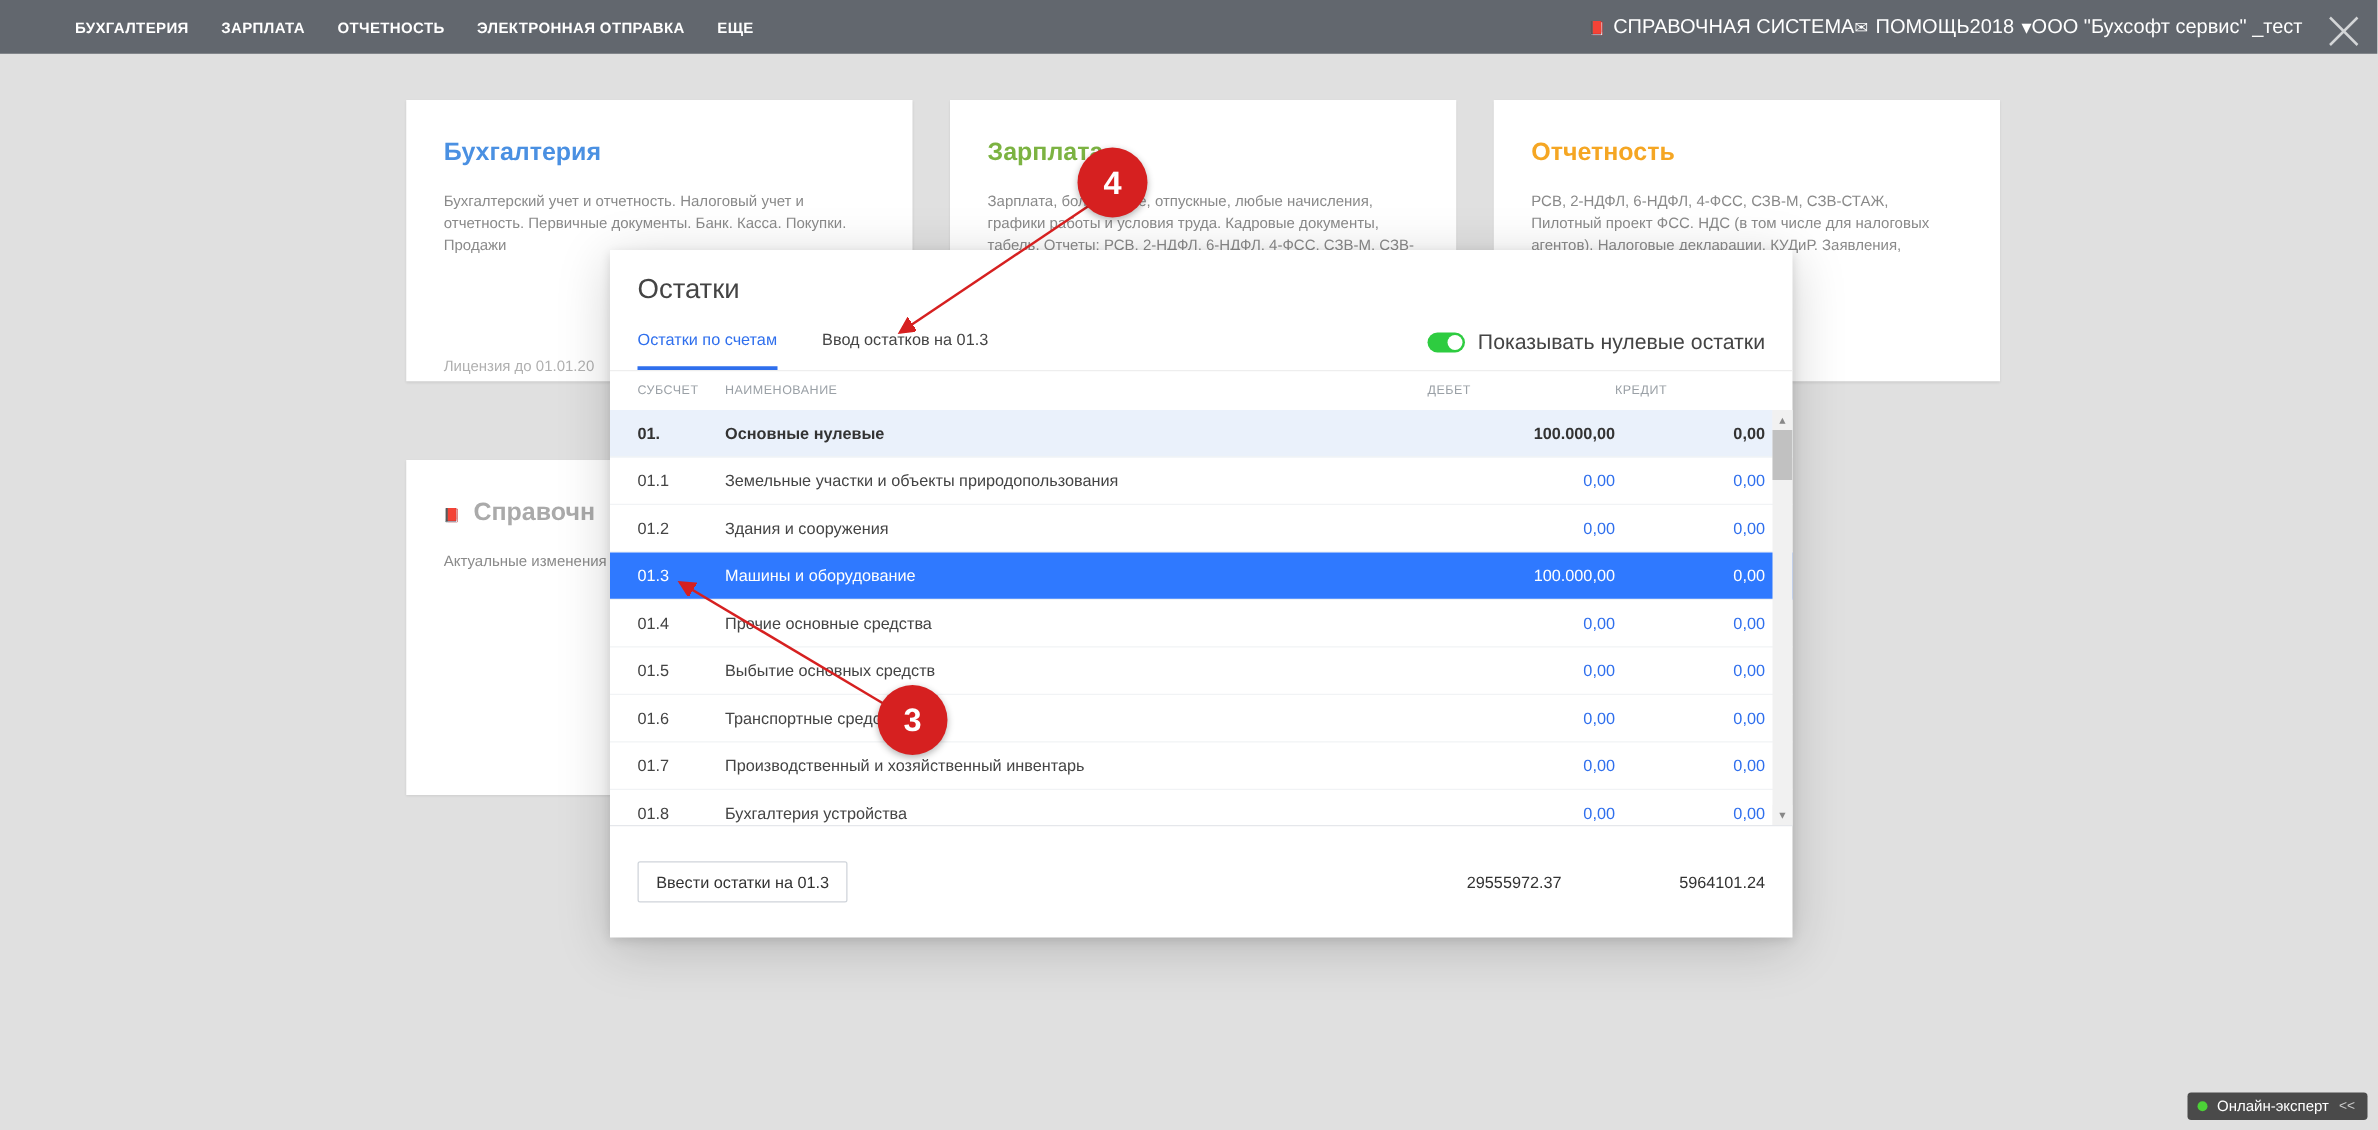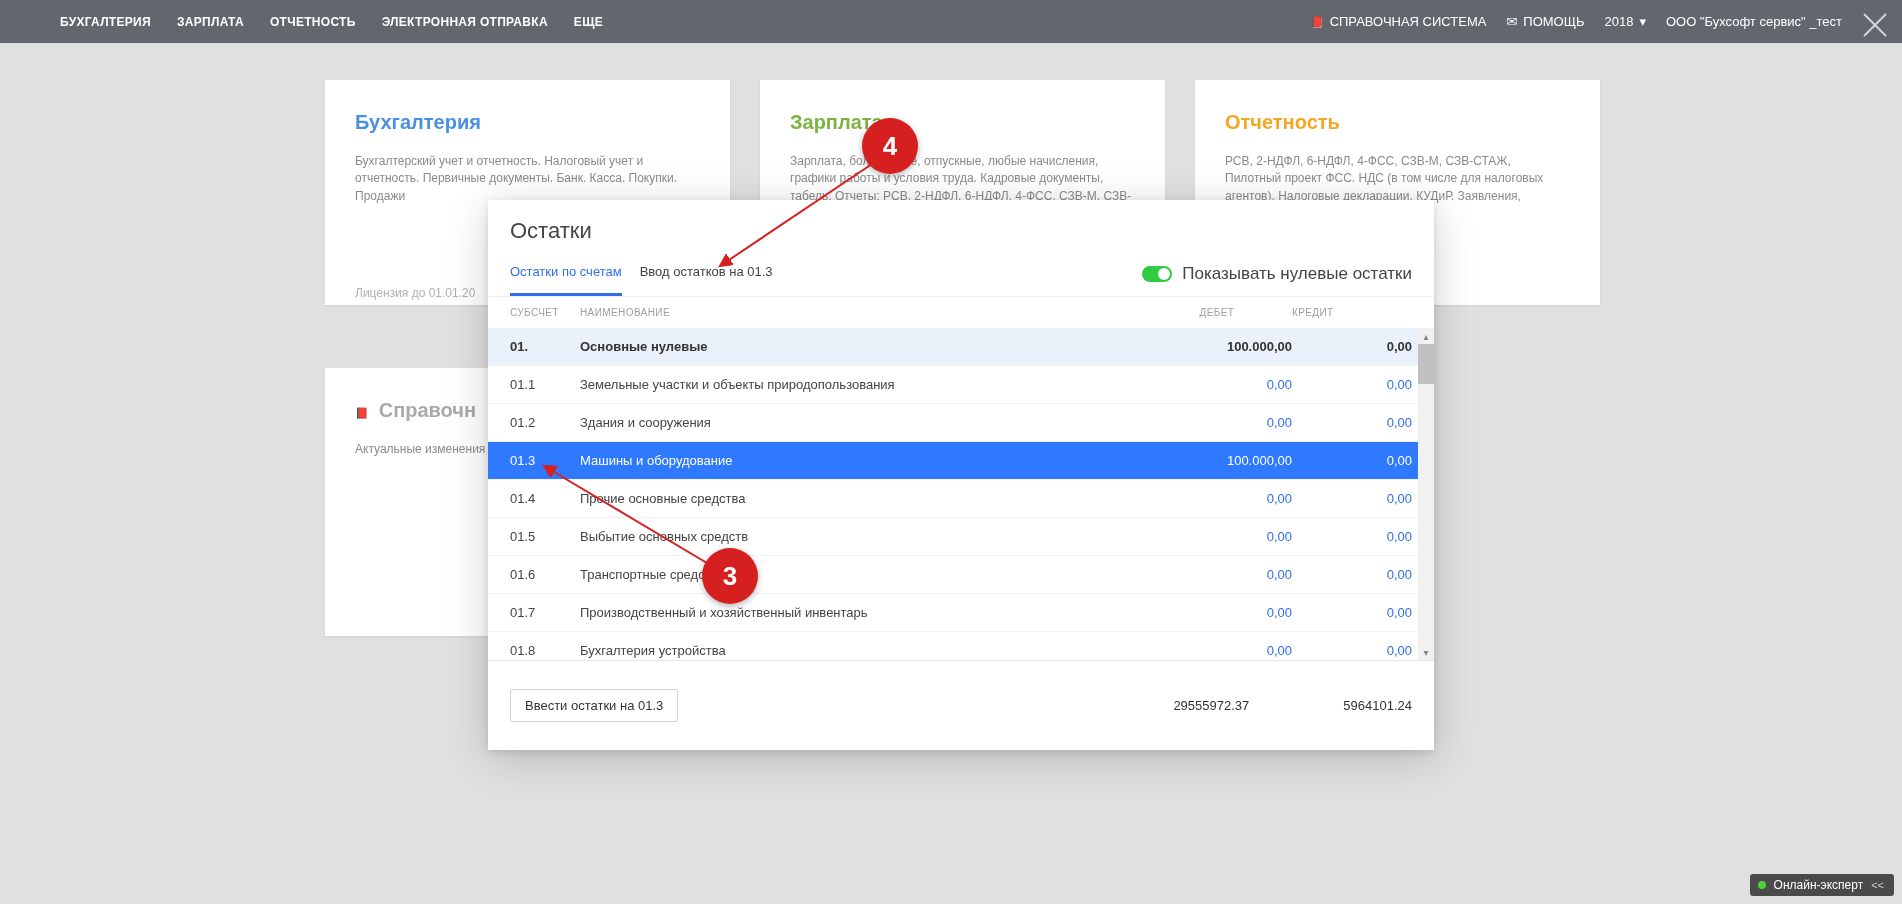--- a/index.html
+++ b/index.html
@@ -20,21 +20,21 @@
     display: flex;
     align-items: center;
     color: #fff;
     font-size: 12px;
     font-weight: bold;
     padding: 0 60px;
     justify-content: space-between;
   }
   .top-nav-left { display: flex; gap: 26px; }
   .top-nav-left a { color: #fff; cursor: pointer; letter-spacing: .3px;}
-  .top-nav-right { display: flex; gap: 20px; align-items: center; font-weight: normal; font-size: 13px;}
+  .top-nav-right { display: flex; align-items: center; font-weight: normal; font-size: 16px;}
   .top-nav-right a { color: #fff; cursor: pointer; display: flex; align-items: center; gap: 6px;}
   .book-icon::before { content:"📕"; font-size: 11px;}
   .mail-icon::before { content:"✉"; font-size: 13px;}
   .close-x {
     position: absolute; top: 10px; right: 12px; width: 30px; height: 30px;
     cursor: pointer;
   }
   .close-x svg { stroke: #d4d6d8; }
 
   
@@ -98,21 +98,21 @@
     font-size: 22px;
     color: #444;
   }
   .modal-tabs-row {
     display: flex;
     align-items: center;
     justify-content: space-between;
     padding: 0 22px;
     border-bottom: 1px solid #eee;
   }
-  .modal-tabs { display: flex; gap: 18px; justify-content: center; }
+  .modal-tabs { display: flex; gap: 36px; justify-content: center; }
   .modal-tab {
     font-size: 13px;
     color: #444;
     padding: 12px 0 14px 0;
     cursor: pointer;
     border-bottom: 3px solid transparent;
   }
   .modal-tab.active { color: #2f6fed; border-bottom-color: #2f6fed; }
   .toggle-wrap { display:flex; align-items:center; gap:10px; font-size:17px; color:#444;}
   .toggle {
@@ -124,21 +124,21 @@
     border-radius:50%; background:#fff;
   }
 
   
   .tbl-head {
     display:flex; align-items:center;
     font-size:10px; color:#9aa0a6; letter-spacing:.4px; padding:10px 22px; text-transform:uppercase;
   }
   .col-sub   { width: 70px;  flex:none;}
   .col-name  { flex: 1 1 auto;}
-  .col-deb   { width: 150px; text-align:center; flex:none;}
+  .col-deb   { width: 150px; text-align:left; flex:none;}
   .col-cred  { width: 120px; text-align:left; flex:none;}
   .tbl-row   {
     display:flex; align-items:center; padding: 0 22px; height:38px;
     font-size:13px; border-bottom:1px solid #f1f3f5; cursor:pointer;
   }
   .tbl-row.parent { background:#eaf1fb; font-weight:600; color:#333; }
   .tbl-row.parent .col-cred,.tbl-row.parent .col-deb{ color:#333;}
   .tbl-row.selected { background:#2f79ff; color:#fff; }
   .tbl-row.selected .col-deb, .tbl-row.selected .col-cred { color:#fff;}
   .tbl-row .col-sub  { width:70px; flex:none; color: inherit;}

